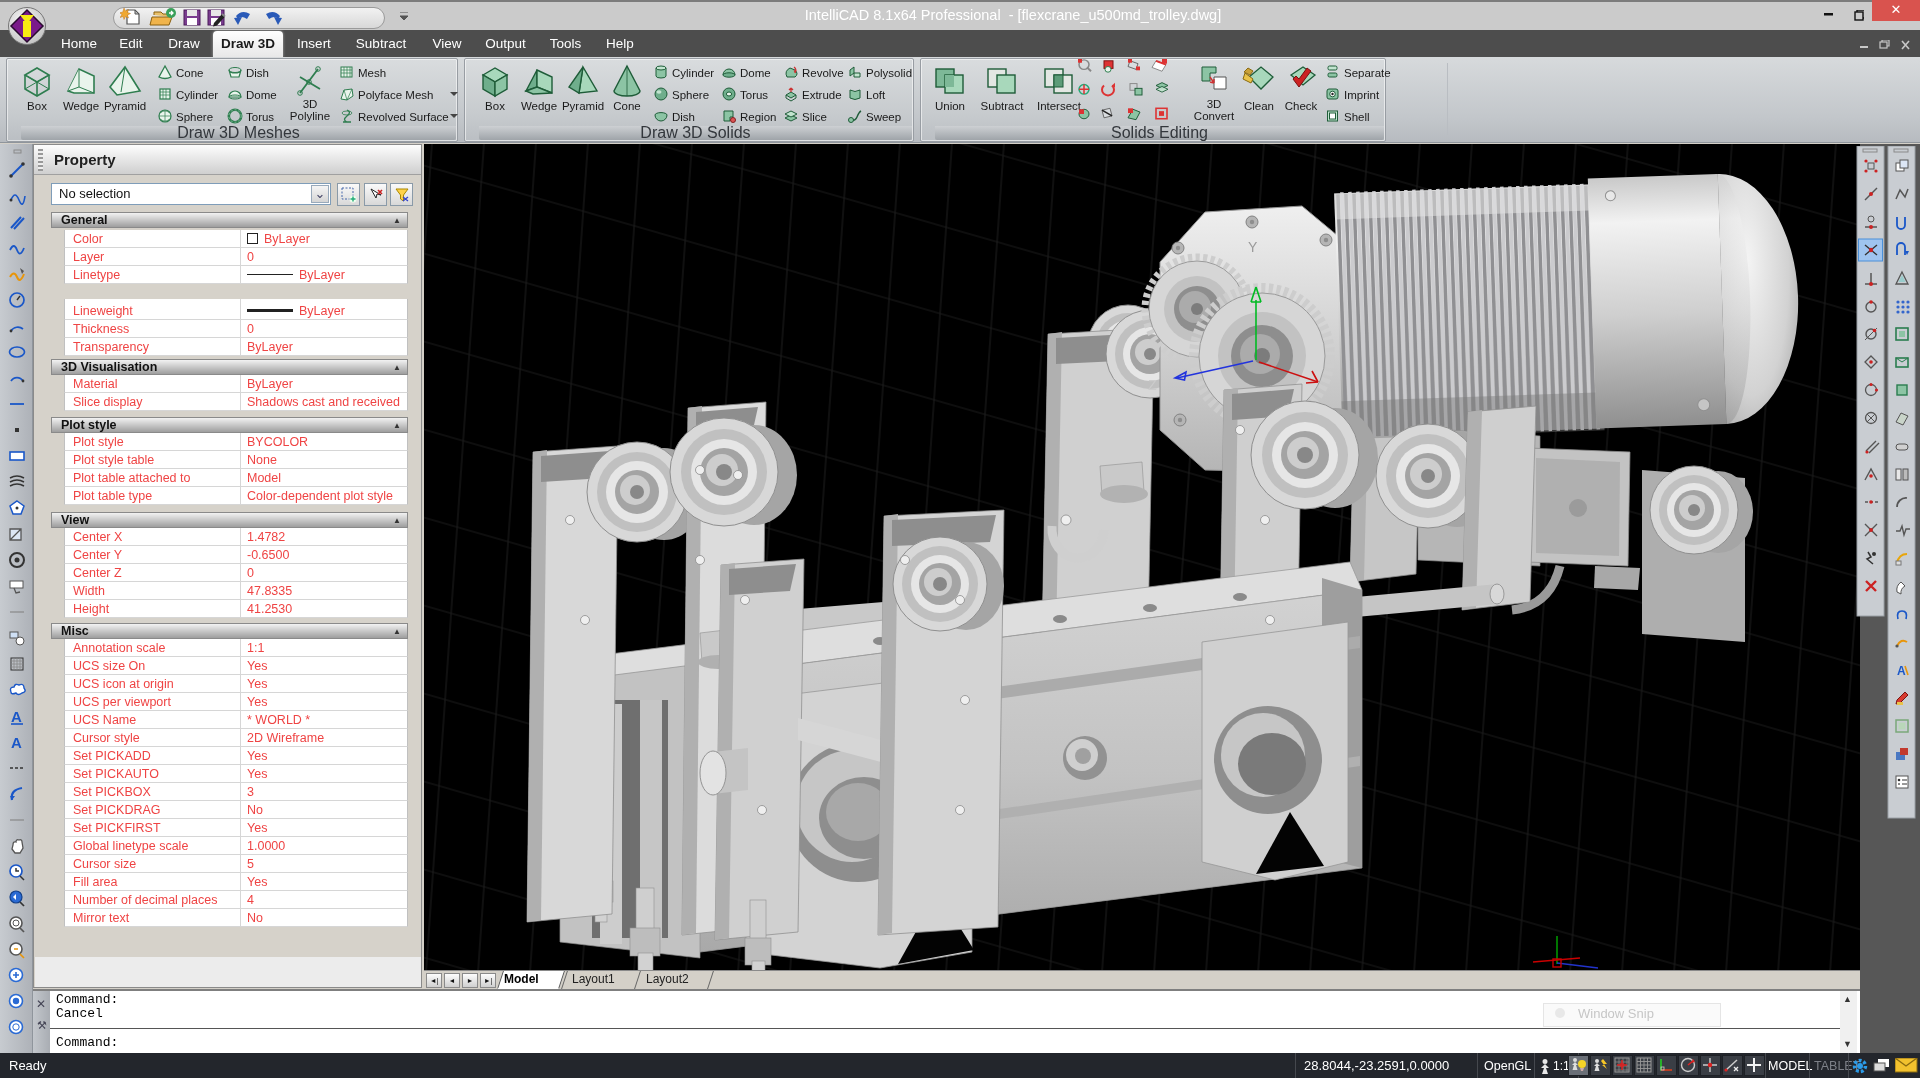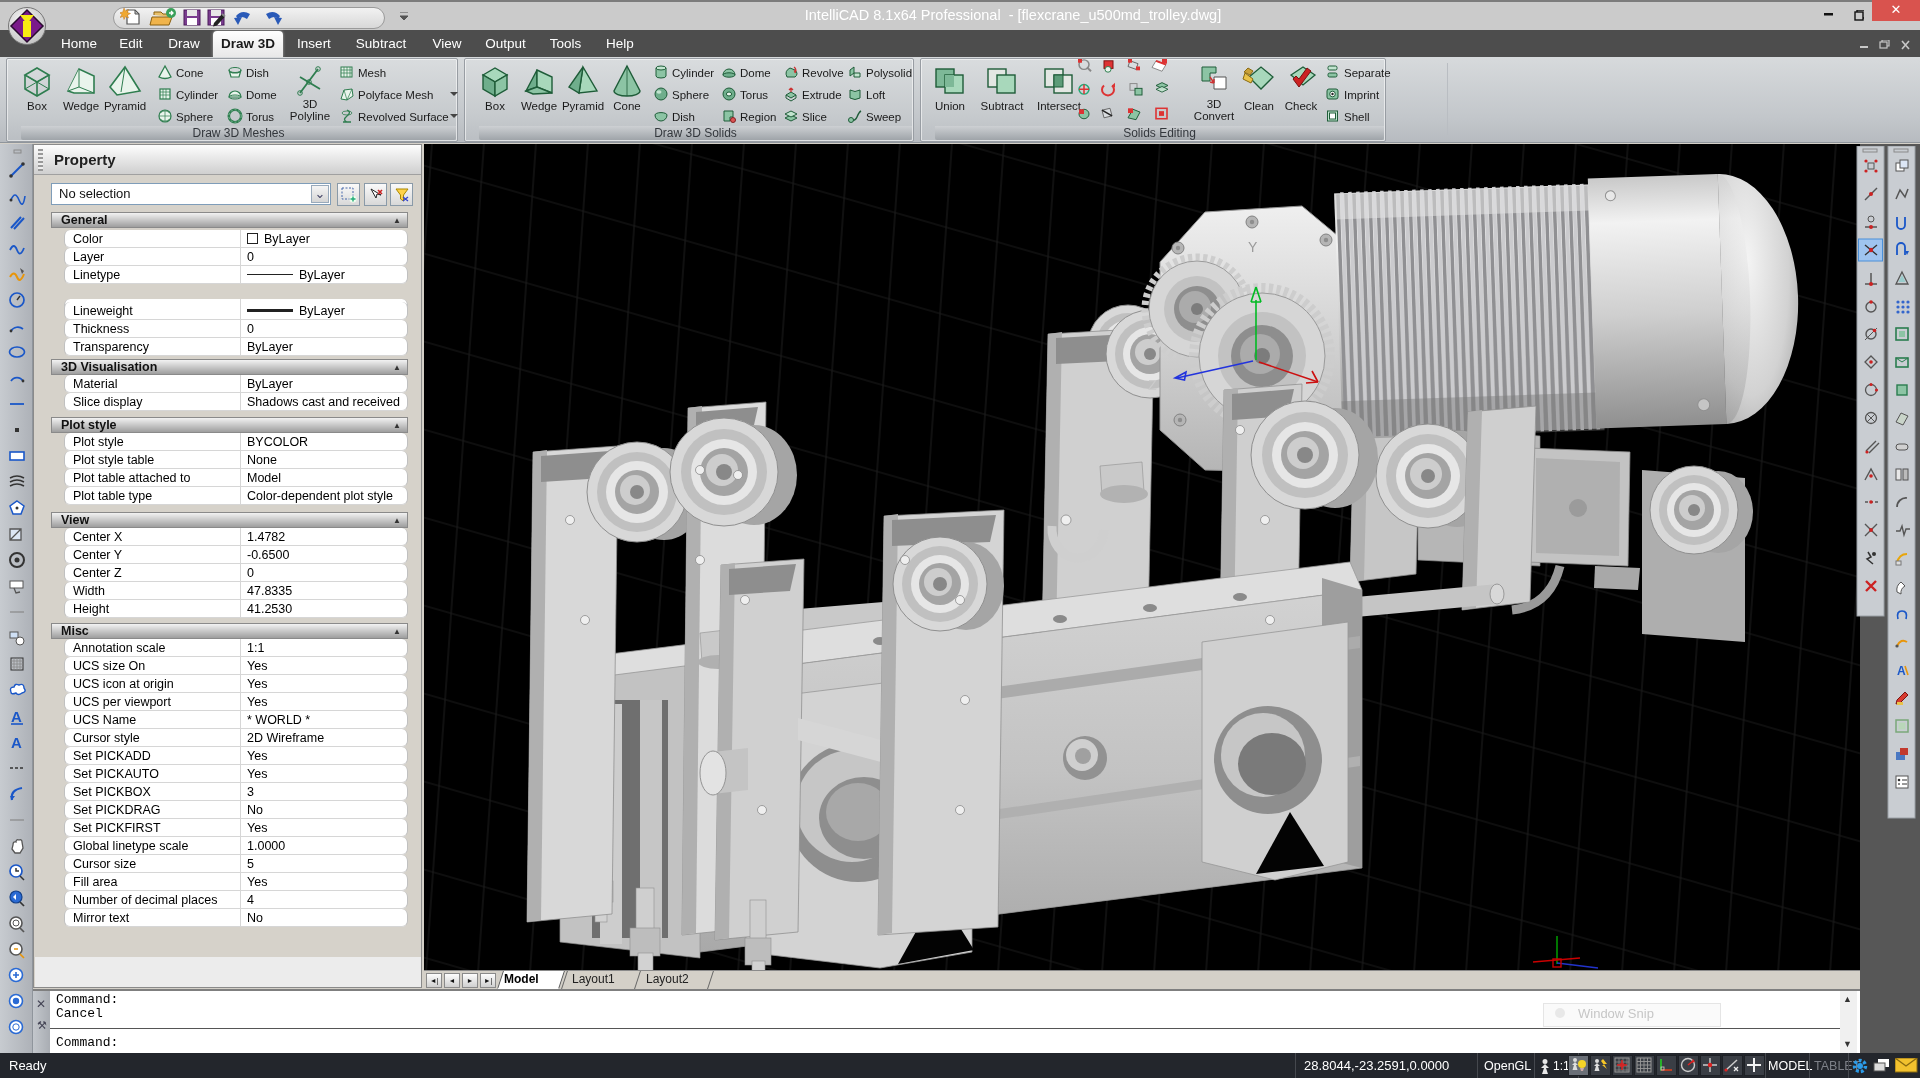--- a/index.html
+++ b/index.html
@@ -12,33 +12,33 @@
   #qat { left:113px; top:7px; width:272px; height:22px; background:linear-gradient(#f2f2f2,#d8d8d8); border:1px solid #9a9a9a; border-radius:11px; }
   #applogo { left:8px; top:7px; width:38px; height:38px; border-radius:50%; background:radial-gradient(circle at 40% 35%, #f8f8f8, #b5b5b5); border:1px solid #777; z-index:30; }
   #btn-close { left:1872px; top:0; width:48px; height:21px; background:#d9534e; color:#fff; text-align:center; font-size:13px; line-height:20px; }
   
   #menubar { left:0; top:30px; width:1920px; height:27px; background:#4d4d4d; }
   .mtab { position:absolute; top:30px; height:27px; line-height:27px; color:#fff; font-size:13.5px; text-align:center; }
   #tab-active { position:absolute; left:213px; top:31px; width:70px; height:26px; background:linear-gradient(#ffffff,#e8e8e8); border-radius:4px 4px 0 0; color:#1a1a1a; font-size:13.5px; font-weight:bold; text-align:center; line-height:26px; box-shadow:0 0 3px rgba(255,255,255,.5); }
   
   #ribbon { left:0; top:57px; width:1920px; height:86px; background:linear-gradient(#d7dadc,#c3c7cb 70%,#b7bbc0); border-bottom:1px solid #8f959c; }
   .rgroup { position:absolute; top:1px; height:84px; border:1px solid #989da3; border-radius:2px; background:linear-gradient(#d9dcde,#c6cacd 70%,#babec3); box-shadow:inset 0 0 0 1px rgba(255,255,255,.55); }
-  .rlabel { position:absolute; left:14px; right:1px; bottom:1px; height:14px; background:linear-gradient(#cdd0d3,#9fa4a9); font-size:12px; color:#33373c; text-align:center; line-height:14px; border-radius:0 0 2px 2px; }
+  .rlabel { position:absolute; left:14px; right:1px; bottom:1px; height:14px; background:linear-gradient(#cdd0d3,#9fa4a9); font-size:16px; color:#33373c; text-align:center; line-height:14px; border-radius:0 0 2px 2px; }
   .bigbtn { position:absolute; width:44px; top:2px; height:66px; font-size:11.5px; color:#1a1a1a; text-align:center; }
   .bigbtn svg { display:block; margin:2px auto 1px; }
   .smallitem { position:absolute; height:18px; font-size:11.5px; color:#1a1a1a; line-height:17px; white-space:nowrap; }
   .smallitem svg { vertical-align:-3px; margin-right:3px; }
   
   #ltoolbar { left:0; top:144px; width:33px; height:934px; background:linear-gradient(90deg,#c7cbd0,#aeb2b8); border-right:1px solid #8f959c; }
   
   #ppanel { left:33px; top:144px; width:389px; height:844px; background:#d6d2ca; border:1px solid #8a8a8a; }
 
   .phdr { position:absolute; left:17px; width:357px; height:16px; background:linear-gradient(#f2f2f2,#9e9e9e); border:1px solid #8a8a8a; font-weight:bold; font-size:12.5px; color:#111; padding-left:9px; line-height:14px; }
   .phdr .up { position:absolute; right:6px; top:1px; font-size:8px; color:#333; font-weight:normal; }
-  .prow { position:absolute; left:30px; width:344px; height:18px; background:#fff; border-bottom:1px solid #d6d6d6; border-left:1px solid #c0c0c0; border-right:1px solid #c0c0c0; font-size:12.5px; color:#000000;border-radius:6px; }
+  .prow { position:absolute; left:30px; width:344px; height:18px; background:#fff; border-bottom:1px solid #d6d6d6; border-left:1px solid #c0c0c0; border-right:1px solid #c0c0c0; font-size:12.5px; color:#ef4444; }
   .prow .k { position:absolute; left:8px; top:1.5px; }
   .prow .v { position:absolute; left:182px; top:1.5px; }
   .prow::after { content:""; position:absolute; left:175px; top:0; width:1px; height:18px; background:#d6d6d6; }
   .csq { display:inline-block; width:11px; height:11px; border:1.3px solid #222; background:#fff; margin-right:6px; vertical-align:-1.5px; }
   .lt { display:inline-block; width:46px; height:1.5px; background:#222; margin-right:6px; vertical-align:3.5px; }
   .lw { display:inline-block; width:46px; height:2.5px; background:#222; margin-right:6px; vertical-align:3px; }
   .pbtn { position:absolute; top:38px; width:23px; height:23px; background:linear-gradient(#fafafa,#d8d8d8); border:1px solid #8a9aa8; padding:3px 0 0 3px; }
   
   #canvas { left:424px; top:144px; width:1436px; height:826px; background:#000; }
   

